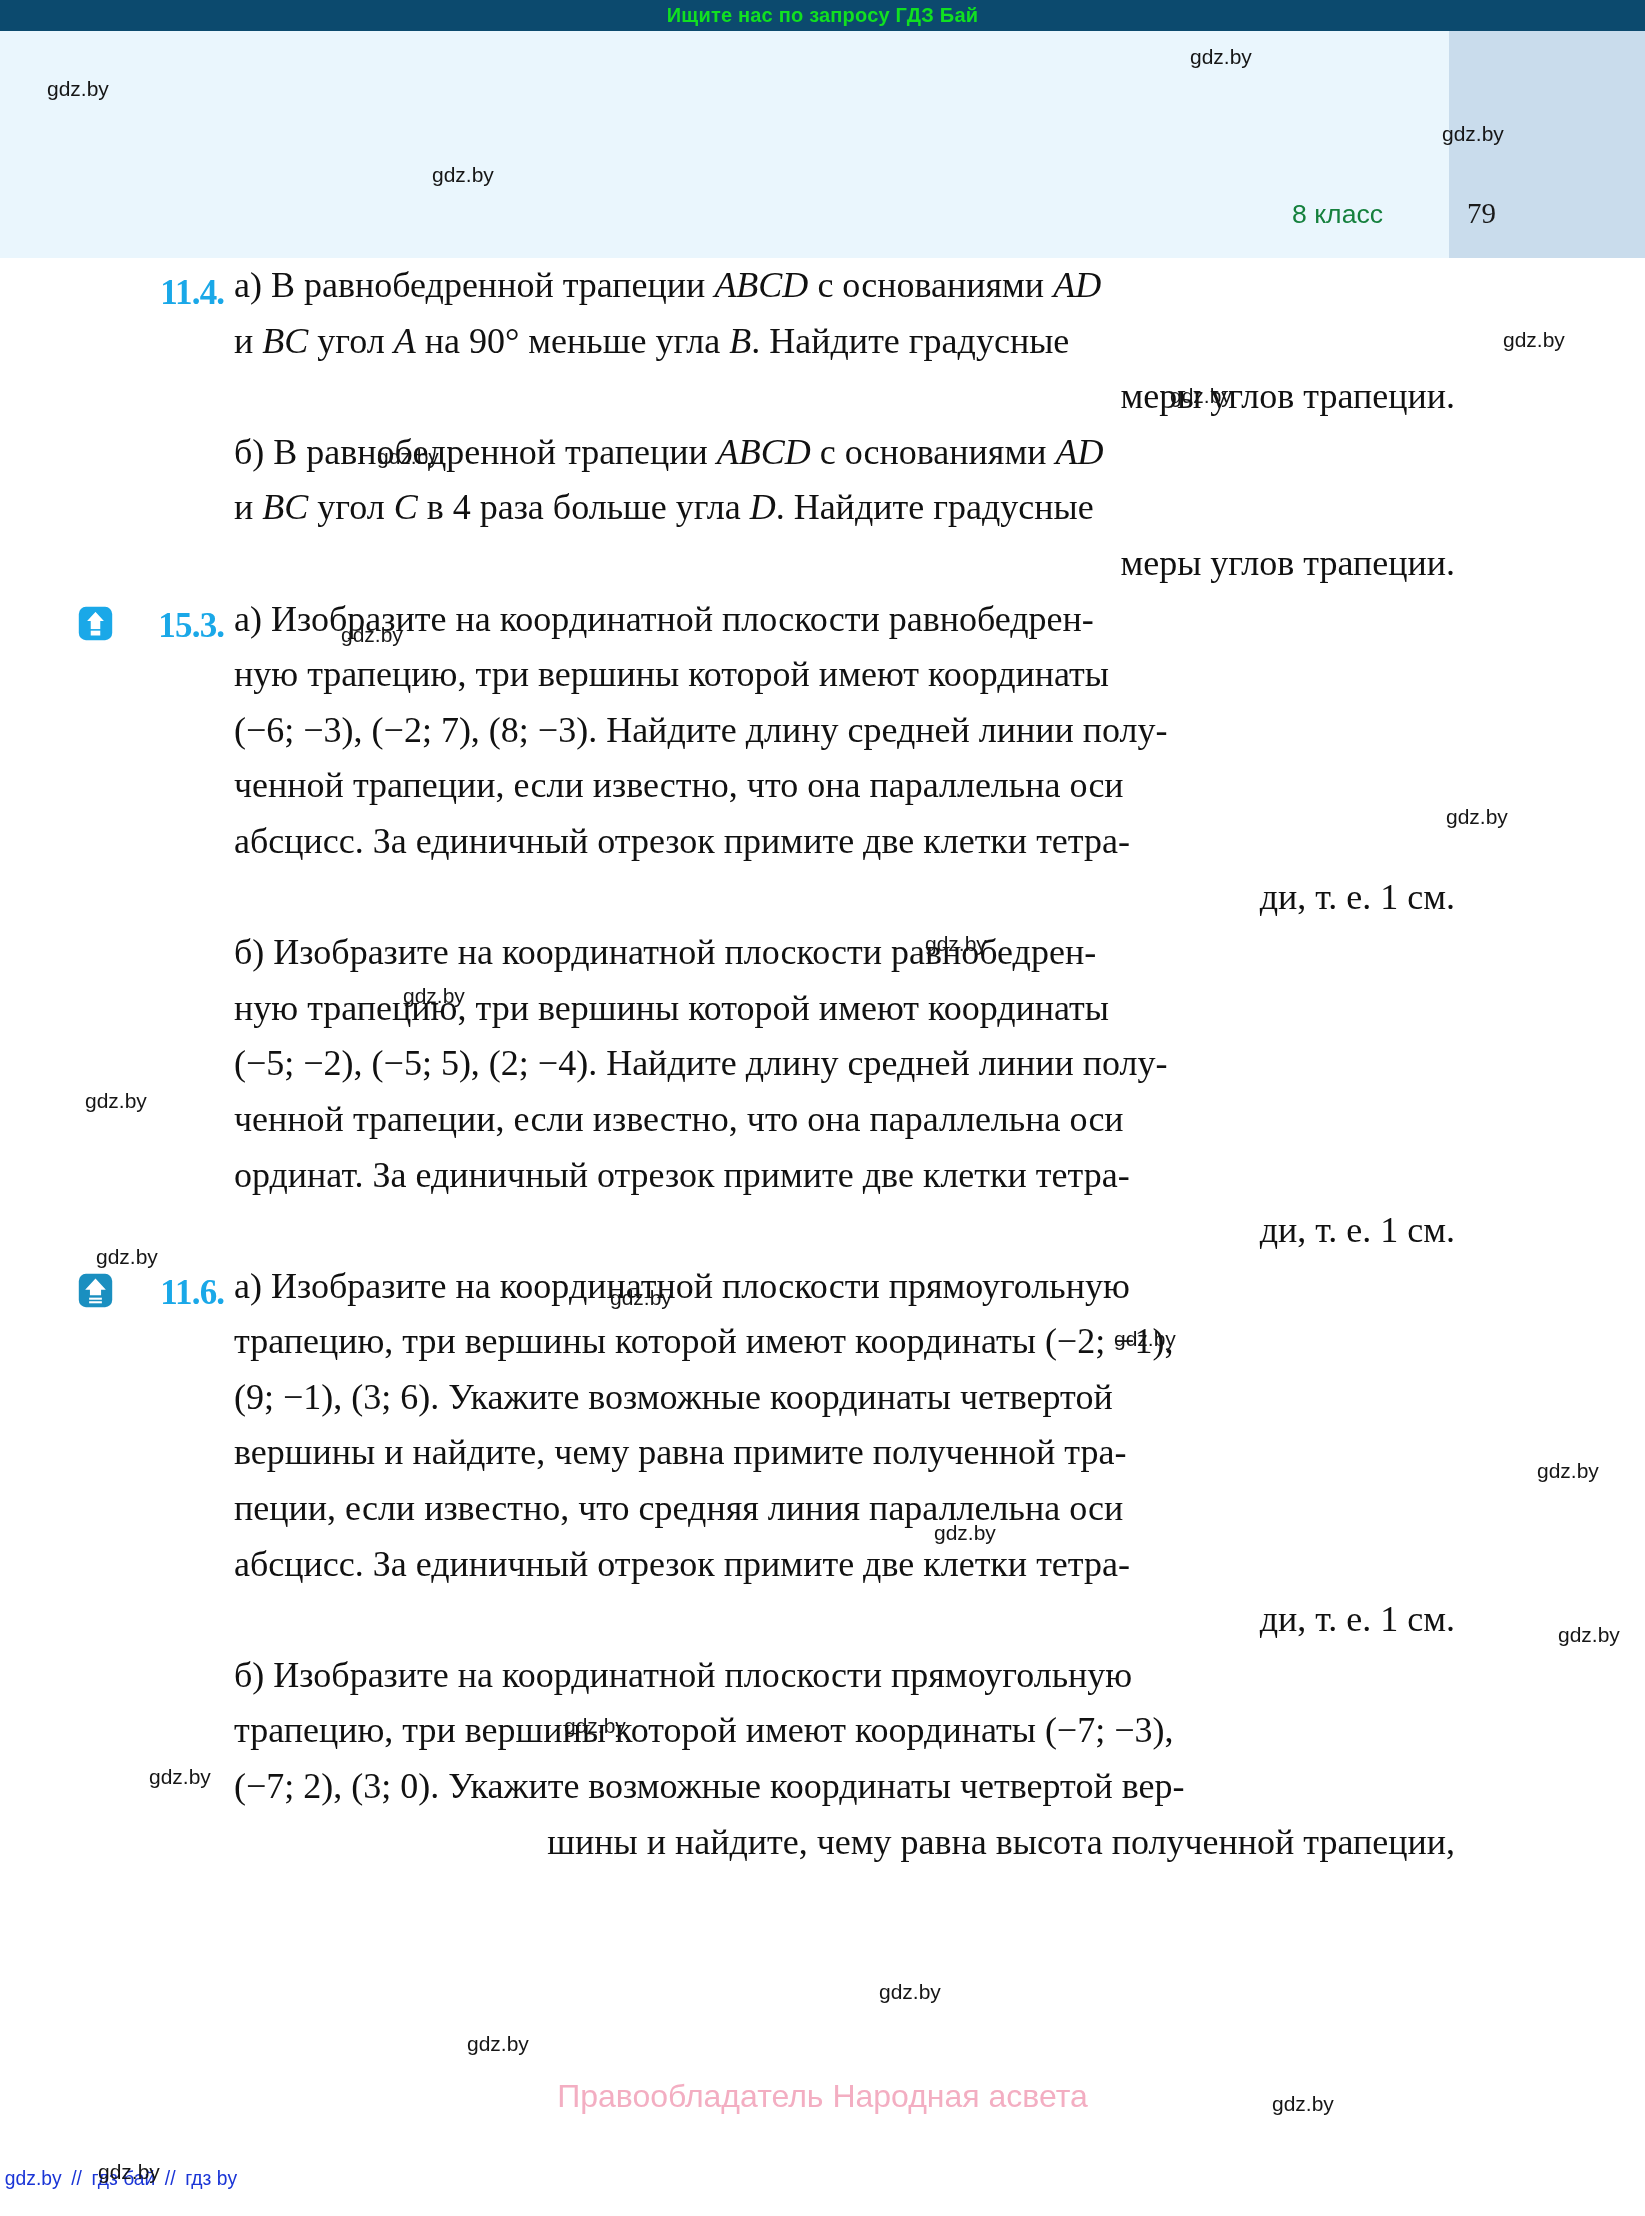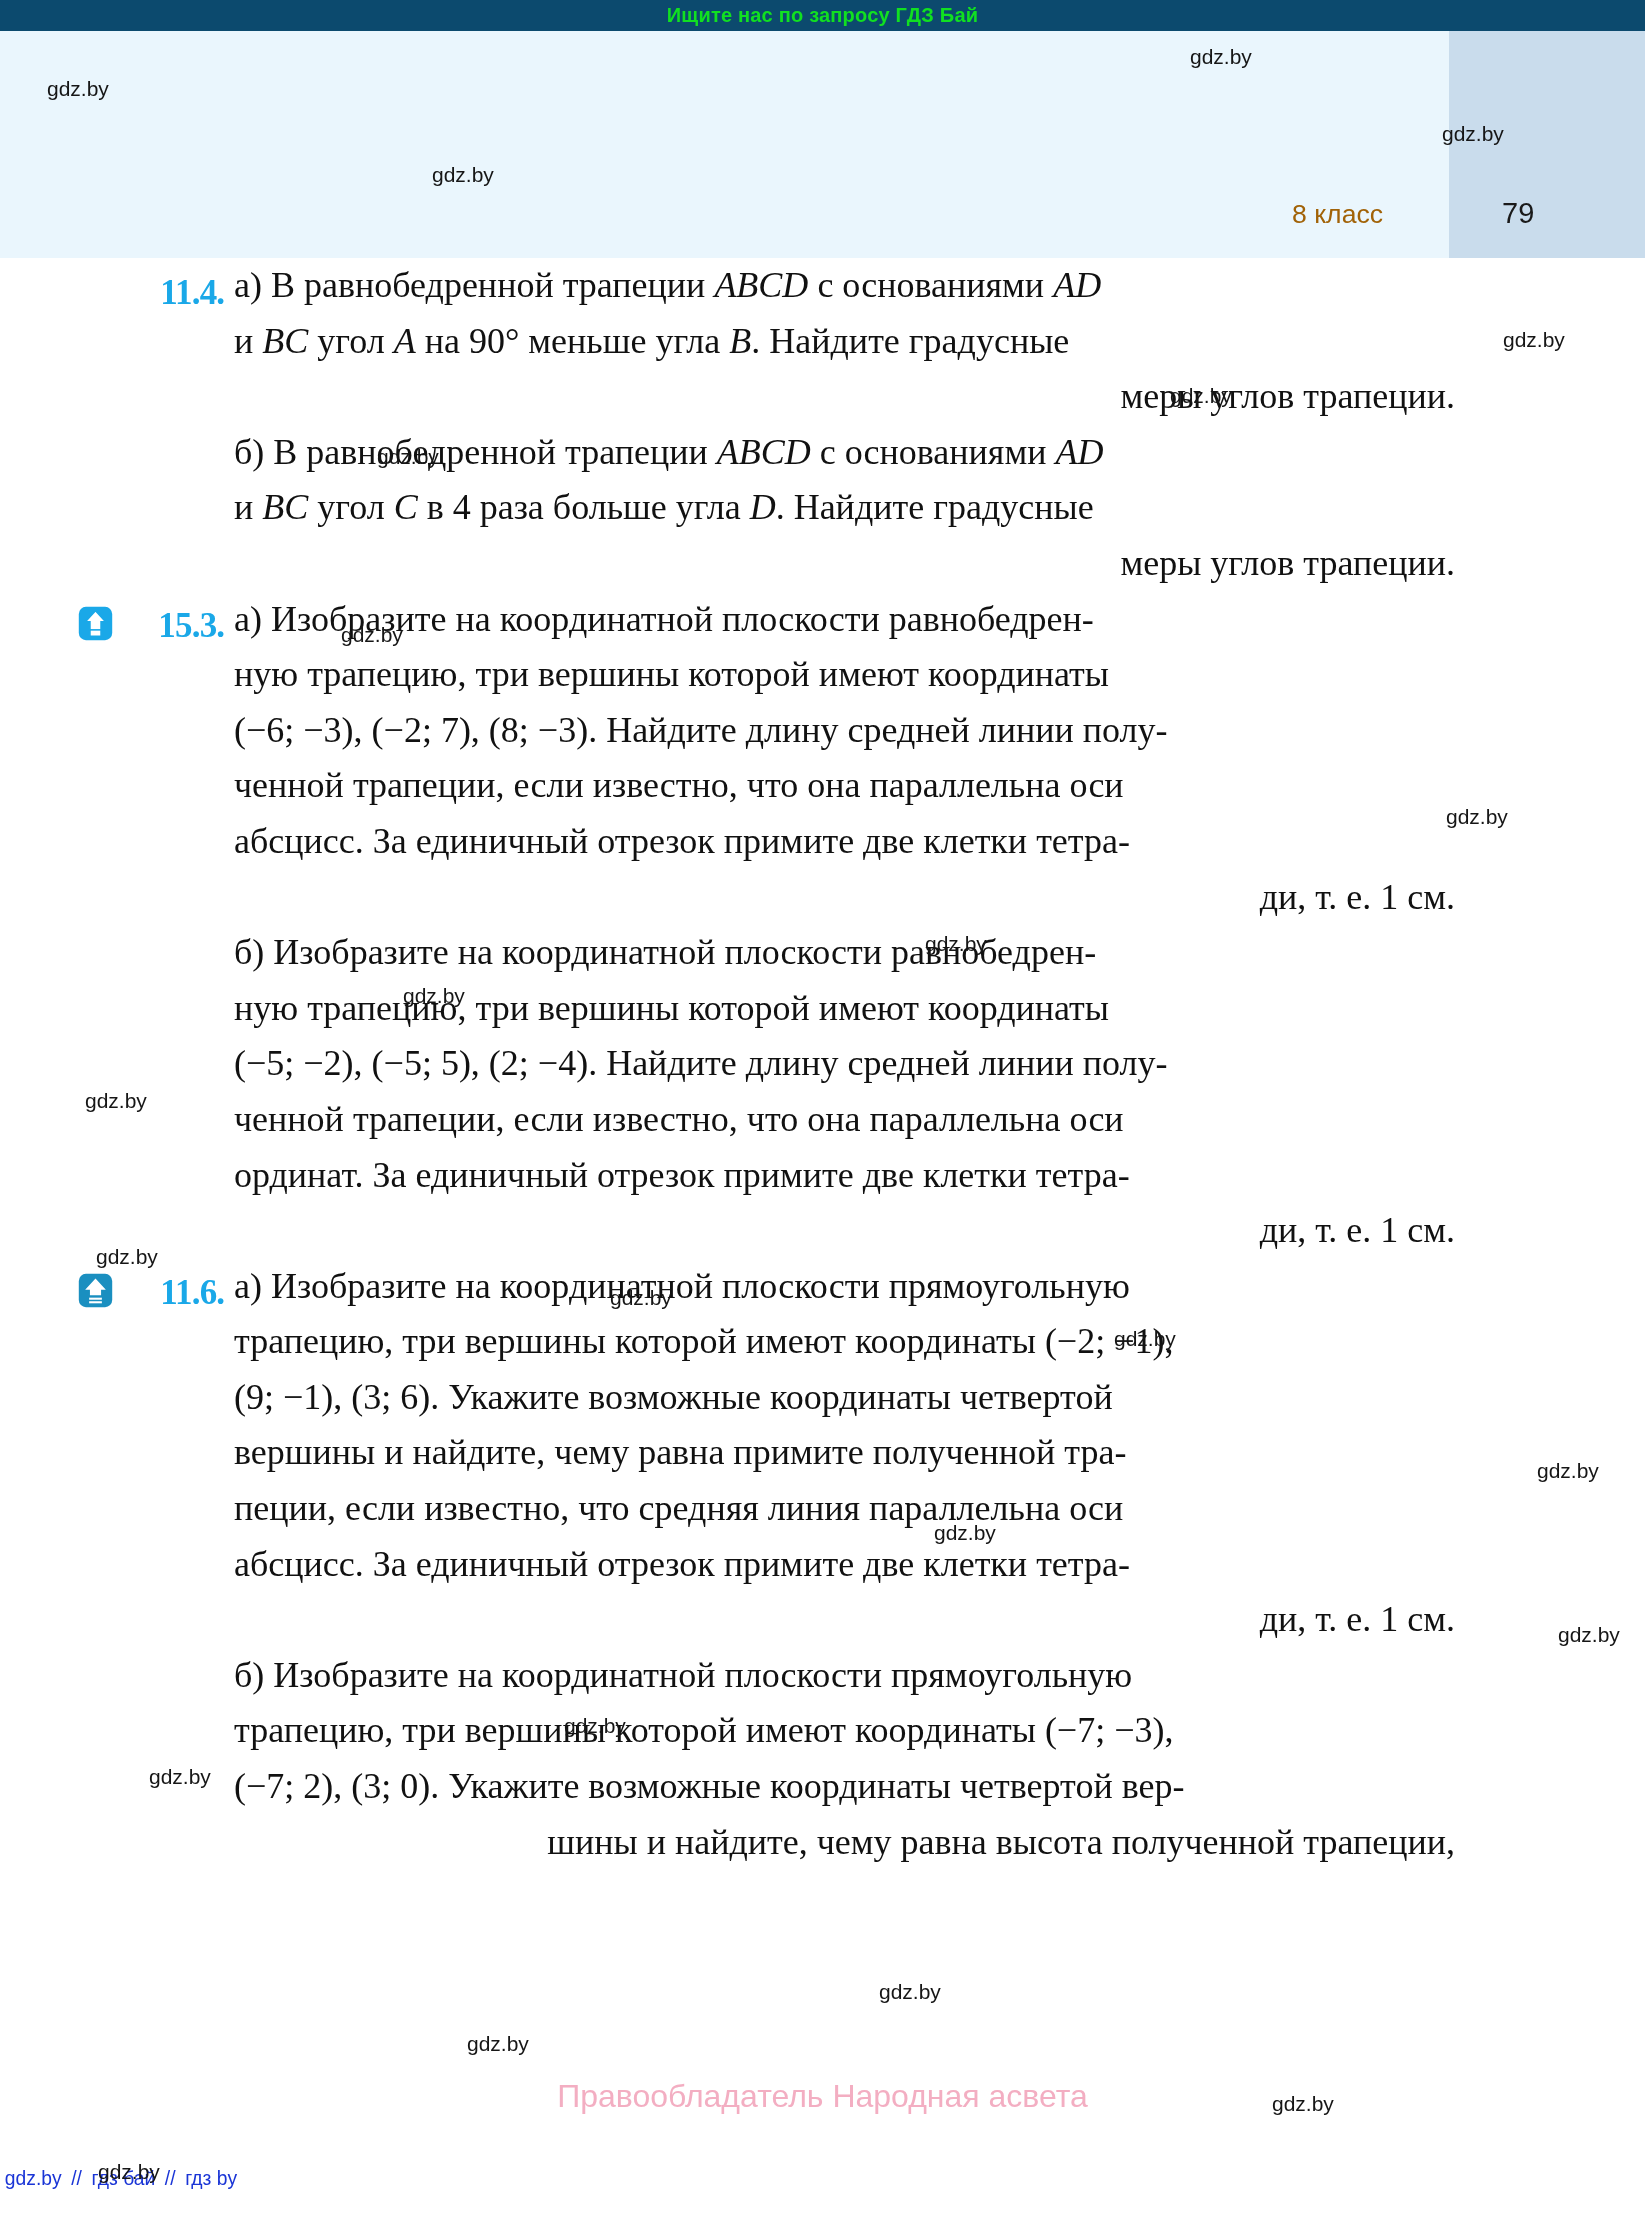--- a/index.html
+++ b/index.html
@@ -53,34 +53,33 @@
     width: 196px;
     height: 227px;
     background: #c9dcec;
   }
   .header-class-label {
     position: absolute;
     left: 1292px;
     top: 199px;
     font-family: "Liberation Sans", "DejaVu Sans", sans-serif;
     font-size: 26.6px;
-    color: #a16207;
+    color: #15803d;
     white-space: nowrap;
     z-index: 8;
   }
   .header-page-number {
     position: absolute;
     left: 1467px;
     top: 197px;
-    font-family: Liberation Sans, sans-serif;
+    font-family: Liberation Serif, serif;
     font-size: 29px;
     color: #1a1a1a;
     white-space: nowrap;
     z-index: 9;
-    margin-left: 35px;
   }
 
   
   .wm {
     position: absolute;
     font-family: "Liberation Sans", "DejaVu Sans", sans-serif;
     font-size: 21px;
     color: #161616;
     white-space: nowrap;
     z-index: 30;

